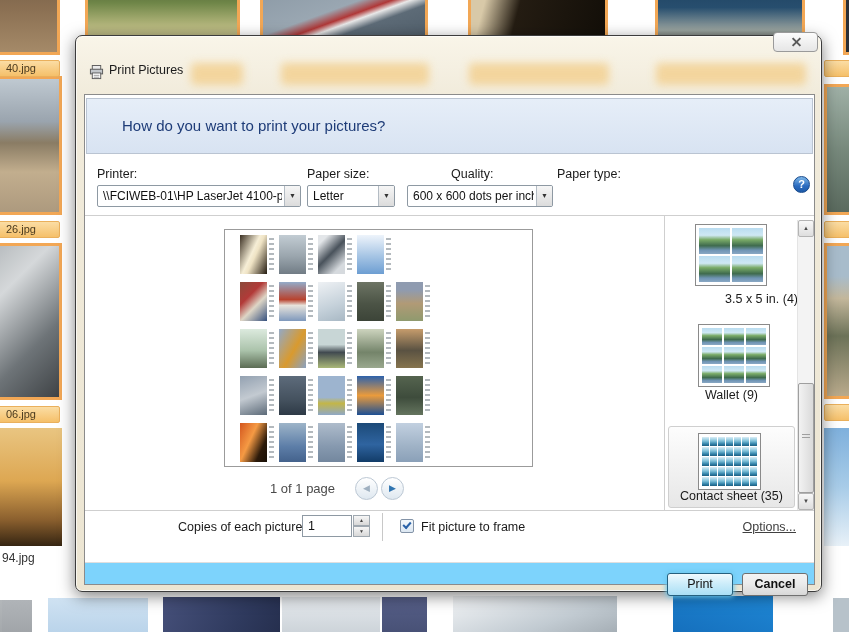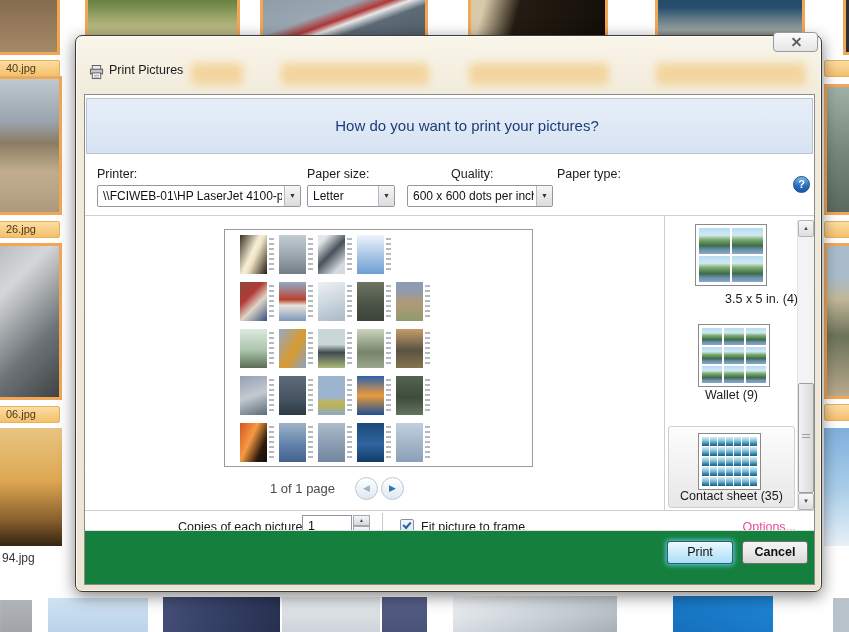--- a/index.html
+++ b/index.html
@@ -32,21 +32,21 @@
   #close-btn .x::before, #close-btn .x::after { content:""; position:absolute; left:5px; top:0;
     width:2px; height:11px; background:#5a5a5a; }
   #close-btn .x::before { transform:rotate(45deg); }
   #close-btn .x::after { transform:rotate(-45deg); }
 
   
   #client { position:absolute; left:8px; top:58px; width:731px; height:491px;
     background:#fff; border:1px solid #8b8b8b; }
   #band { position:absolute; left:1px; right:1px; top:3px; height:56px;
     background:linear-gradient(180deg,#e6eef8,#d8e3f2); border:1px solid #bac4d2; }
-  #band span { display:block; padding-left:35px; line-height:54px; font-size:15px; color:#1e3c78;text-align:center; }
+  #band span { display:block; padding-left:35px; line-height:54px; font-size:15px; color:#1e3c78; }
 
   .fld-label { position:absolute; top:72px; font-size:12.5px; color:#1a1a1a; }
   .combo { position:absolute; top:90px; height:22px; border:1px solid #8e99a3; border-radius:2px;
     background:#fff; overflow:hidden; }
   .combo .val { position:absolute; left:5px; right:18px; top:3px; font-size:12px; color:#111;
     white-space:nowrap; overflow:hidden; }
   .combo .dd { position:absolute; right:0; top:0; bottom:0; width:16px;
     background:linear-gradient(180deg,#f6f6f6,#dcdcdc); border-left:1px solid #b4bcc4;
     font-size:7px; color:#333; text-align:center; line-height:20px; }
   #help-btn { position:absolute; left:708px; top:81px; width:17px; height:17px; border-radius:50%;
@@ -99,25 +99,25 @@
     background:linear-gradient(180deg,#f6f6f6,#d8d8d8); border:1px solid #9fa8b0;
     font-size:5px; color:#444; text-align:center; line-height:9px; }
   #spin-up { top:4px; } #spin-down { top:15px; }
   #ctrl-div { position:absolute; left:297px; top:2px; width:1px; height:28px; background:#c8c8c8; }
   #fit-box { position:absolute; left:315px; top:8px; width:14px; height:14px;
     border:1px solid #8393a7; border-radius:2px;
     background:linear-gradient(180deg,#f4f8fb,#dce7f2); }
   #fit-box .chk { position:absolute; left:2px; top:2px; width:8px; height:5px;
     border-left:2px solid #2a62a8; border-bottom:2px solid #2a62a8; transform:rotate(-48deg); }
   #fit-label { position:absolute; left:336px; top:9px; font-size:12.5px; color:#1a1a1a; }
-  #options-link { position:absolute; right:18px; top:9px; font-size:12.5px; color:#ec4899;
+  #options-link { position:absolute; right:18px; top:9px; font-size:12.5px; color:#404040;
     text-decoration:underline; }
 
   
-  #footer { position:absolute; left:0; right:0; bottom:0; height:54px; background:#15803d;
+  #footer { position:absolute; left:0; right:0; bottom:0; height:22px; background:#7dd3fc;
     border-top:1px solid #dfdfdf; }
   .btn { position:absolute; top:10px; width:66px; height:23px; border-radius:3px;
     font-size:12.5px; text-align:center; line-height:21px; color:#111; }
   #print-btn { left:582px; border:1px solid #26607e;
     background:linear-gradient(180deg,#f0fafe,#cdedfa 45%,#aadff5);
     box-shadow:0 0 5px 1px #6cc8ec; }
   #cancel-btn { left:657px; border:1px solid #707070;
     background:linear-gradient(180deg,#f4f4f4,#ebebeb 45%,#d8d8d8);font-weight:bold; }
 </style>
 </head>

